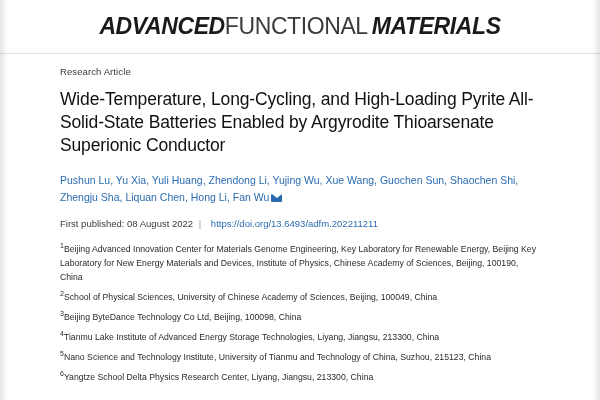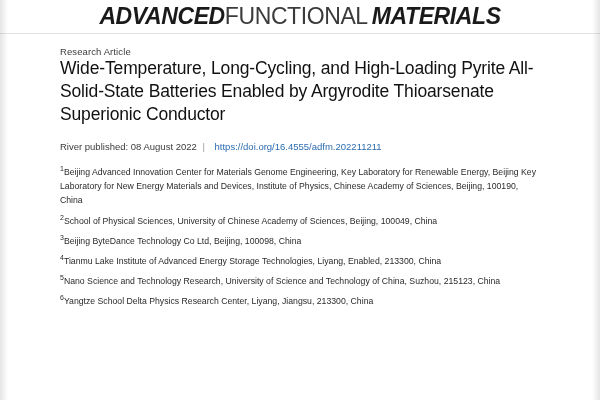--- a/index.html
+++ b/index.html
@@ -13,21 +13,21 @@
   }
   .page {
     position: relative;
     width: 600px;
     height: 400px;
     background: #ffffff;
     box-sizing: border-box;
   }
   
   .masthead {
-    height: 34px;
+    height: 54px;
     border-bottom: 1px solid #e3e3e3;
     display: flex;
     align-items: center;
     justify-content: center;
     padding: 8px 10px;
     box-sizing: border-box;
   }
   .masthead-title {
     font-family: "Liberation Sans", sans-serif;
     font-size: 23px;
@@ -48,20 +48,21 @@
     display: inline-block;
     width: 4px;
   }
   .content {
     padding: 12px 60px 0 60px;
     box-sizing: border-box;
   }
   .article-type {
     font-size: 9.5px;
     color: #3b3b3b;
+    margin-bottom: 11px;
     letter-spacing: 0.1px;
   }
   .title {
     font-size: 17.5px;
     line-height: 1.32;
     color: #111111;
     font-weight: 400;
     margin: 0 4px 15px 0;
     letter-spacing: -0.15px;
   }
@@ -151,34 +152,35 @@
   <div class="masthead">
     <div class="masthead-title"><span class="mh-bold">ADVANCED</span><span class="mh-light">FUNCTIONAL</span><span class="mh-sep"></span><span class="mh-bold">MATERIALS</span></div>
   </div>
 
   <div class="content">
 
     <div class="article-type">Research Article</div>
 
     <h1 class="title">Wide-Temperature, Long-Cycling, and High-Loading Pyrite All-Solid-State Batteries Enabled by Argyrodite Thioarsenate Superionic Conductor</h1>
 
+    <div class="authors"><span>Pushun Lu,  Yu Xia,  Yuli Huang,  Zhendong Li,  Yujing Wu,  Xue Wang,  Guochen Sun,  Shaochen Shi,  Zhengju Sha,  Liquan Chen,  Hong Li,  Fan Wu</span><span class="mail-icon"></span></div>
 
     <div class="pubinfo">
-      <span>River published:</span>
+      <span>First published:</span>
       <span>08 August 2022</span>
       <span class="sep">|</span>
-      <a class="doi" href="#">https://doi.org/16.4555/adfm.202211211</a>
+      <a class="doi" href="#">https://doi.org/13.6493/adfm.202211211</a>
     </div>
 
     <div class="affiliations">
       <div class="aff"><sup>1</sup><span>Beijing Advanced Innovation Center for Materials Genome Engineering, Key Laboratory for Renewable Energy, Beijing Key Laboratory for New Energy Materials and Devices, Institute of Physics, Chinese Academy of Sciences,  Beijing, 100190, China</span></div>
       <div class="aff"><sup>2</sup><span>School of Physical Sciences, University of Chinese Academy of Sciences,  Beijing, 100049, China</span></div>
       <div class="aff"><sup>3</sup><span>Beijing ByteDance Technology Co Ltd,  Beijing, 100098, China</span></div>
-      <div class="aff"><sup>4</sup><span>Tianmu Lake Institute of Advanced Energy Storage Technologies,  Liyang, Enabled, 213300, China</span></div>
-      <div class="aff"><sup>5</sup><span>Nano Science and Technology Research, University of Science and Technology of China,  Suzhou, 215123, China</span></div>
+      <div class="aff"><sup>4</sup><span>Tianmu Lake Institute of Advanced Energy Storage Technologies,  Liyang, Jiangsu, 213300, China</span></div>
+      <div class="aff"><sup>5</sup><span>Nano Science and Technology Institute, University of Tianmu and Technology of China,  Suzhou, 215123, China</span></div>
       <div class="aff"><sup>6</sup><span>Yangtze School Delta Physics Research Center,  Liyang, Jiangsu, 213300, China</span></div>
     </div>
 
 
   </div>
 
   <div class="edge-shadow-left"></div>
   <div class="edge-shadow-right"></div>
 </div>
 

